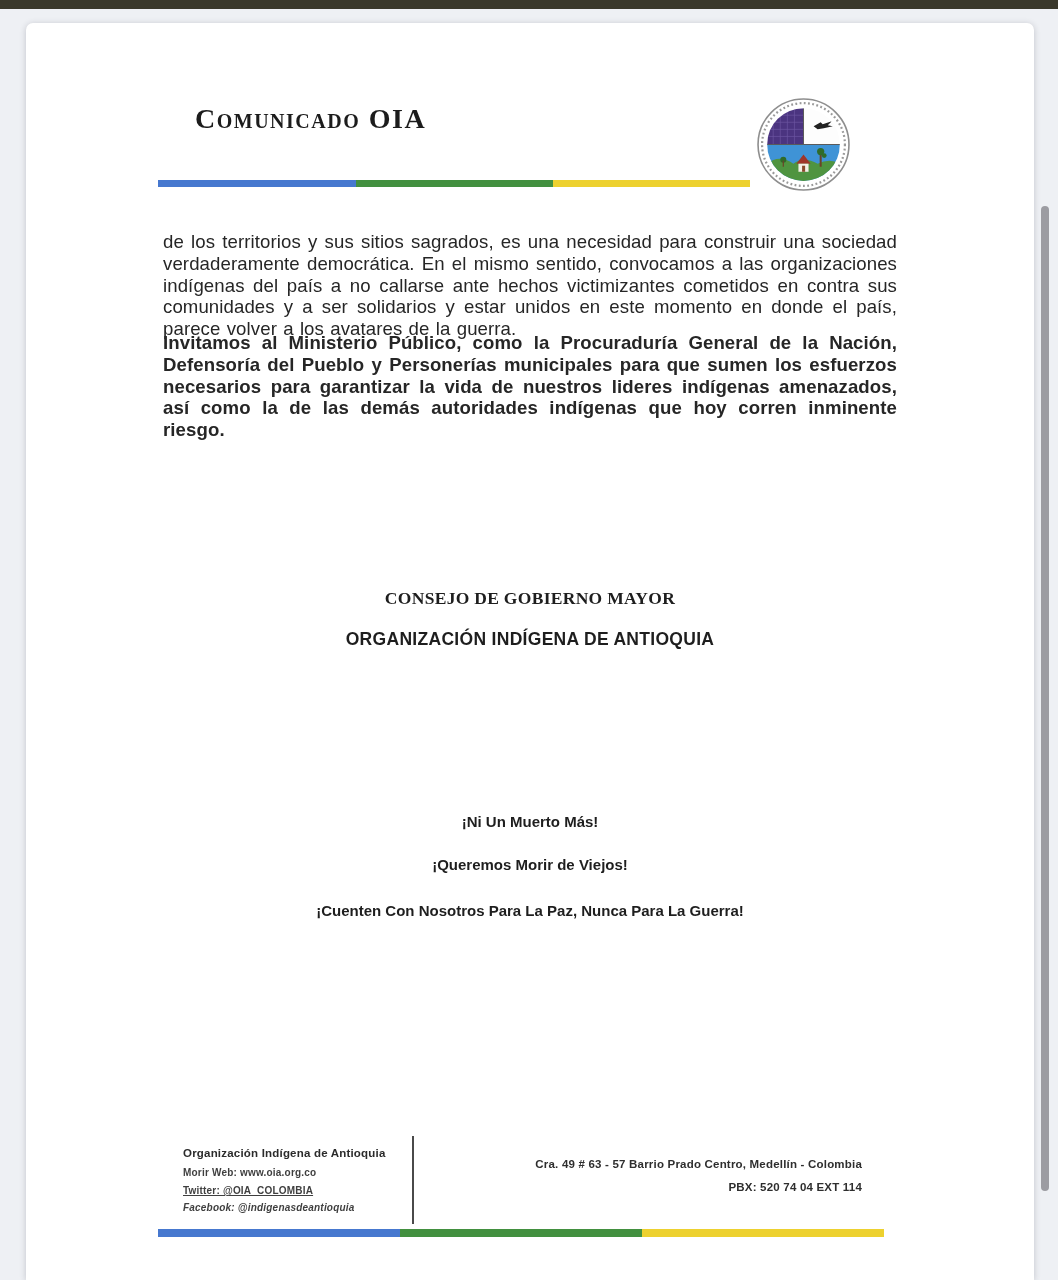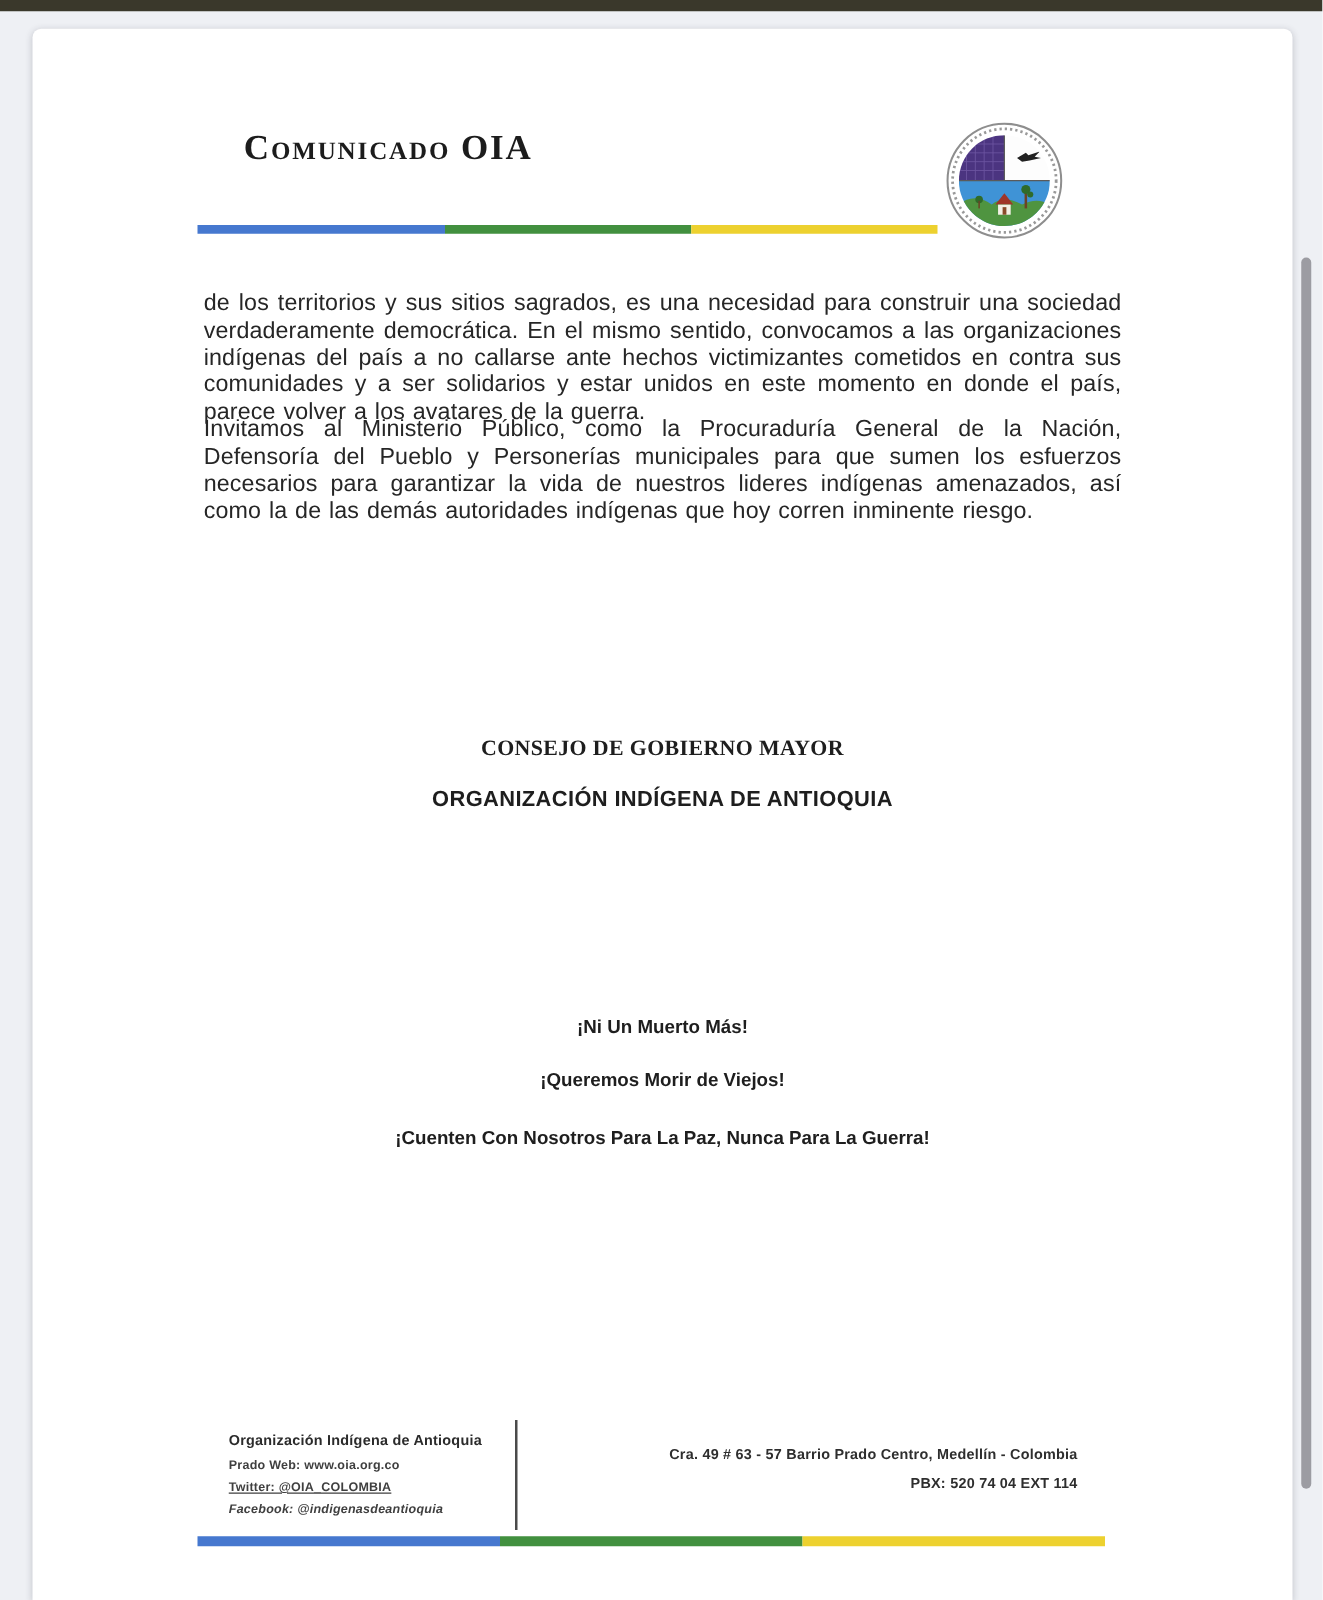--- a/index.html
+++ b/index.html
@@ -29,21 +29,21 @@
   .tri-top{left:158px;top:180px;width:592px;}
   .tri-bottom{left:158px;top:1229px;width:726px;height:8px;}
   .tri-bottom div{height:8px;}
   .seg-blue{background:#4678cf;}
   .seg-green{background:#42903f;}
   .seg-yellow{background:#edd12f;}
   
   .para{left:163px;width:734px;font-size:18.6px;line-height:21.8px;
         text-align:justify;color:#262626;letter-spacing:.1px;word-spacing:1px;}
   .para1{top:197px;margin-top:34px;}
-  .para2{top:332px;}
+  .para2{top:332px;font-weight:bold;}
   
   .centerline{left:163px;width:734px;text-align:center;font-weight:bold;color:#1e1e1e;}
   .heading{font-size:17.5px;letter-spacing:.3px;}
   .h1{top:588px;font-family:Liberation Serif, serif;}
   .h2{top:629px;}
   .slogan{font-size:15px;}
   .s1{top:813px;}
   .s2{top:856px;}
   .s3{top:902px;}
   
@@ -113,21 +113,21 @@
 <div class="abs para para2">Invitamos al Ministerio Público, como la Procuraduría General de la Nación, Defensoría del Pueblo y Personerías municipales para que sumen los esfuerzos necesarios para garantizar la vida de nuestros lideres indígenas amenazados, así como la de las demás autoridades indígenas que hoy corren inminente riesgo.</div>
 
 <div class="abs centerline heading h1">CONSEJO DE GOBIERNO MAYOR</div>
 <div class="abs centerline heading h2">ORGANIZACIÓN INDÍGENA DE ANTIOQUIA</div>
 
 <div class="abs centerline slogan s1">¡Ni Un Muerto Más!</div>
 <div class="abs centerline slogan s2">¡Queremos Morir de Viejos!</div>
 <div class="abs centerline slogan s3">¡Cuenten Con Nosotros Para La Paz, Nunca Para La Guerra!</div>
 
 <div class="abs f-org">Organización Indígena de Antioquia</div>
-<div class="abs f-small fw">Prado Web: www.oia.org.co</div>
+<div class="abs f-small fw">Morir Web: www.oia.org.co</div>
 <div class="abs f-small ft">Twitter: @OIA_COLOMBIA</div>
 <div class="abs f-small ff">Facebook: @indigenasdeantioquia</div>
 <div class="abs f-divider"></div>
 <div class="abs f-right fr1">Cra. 49 # 63 - 57  Barrio Prado Centro, Medellín - Colombia</div>
 <div class="abs f-right fr2">PBX: 520 74 04 EXT 114</div>
 
 <div class="abs tricolor tri-bottom">
   <div class="seg-blue" style="width:242px"></div>
   <div class="seg-green" style="width:242px"></div>
   <div class="seg-yellow" style="width:242px"></div>

